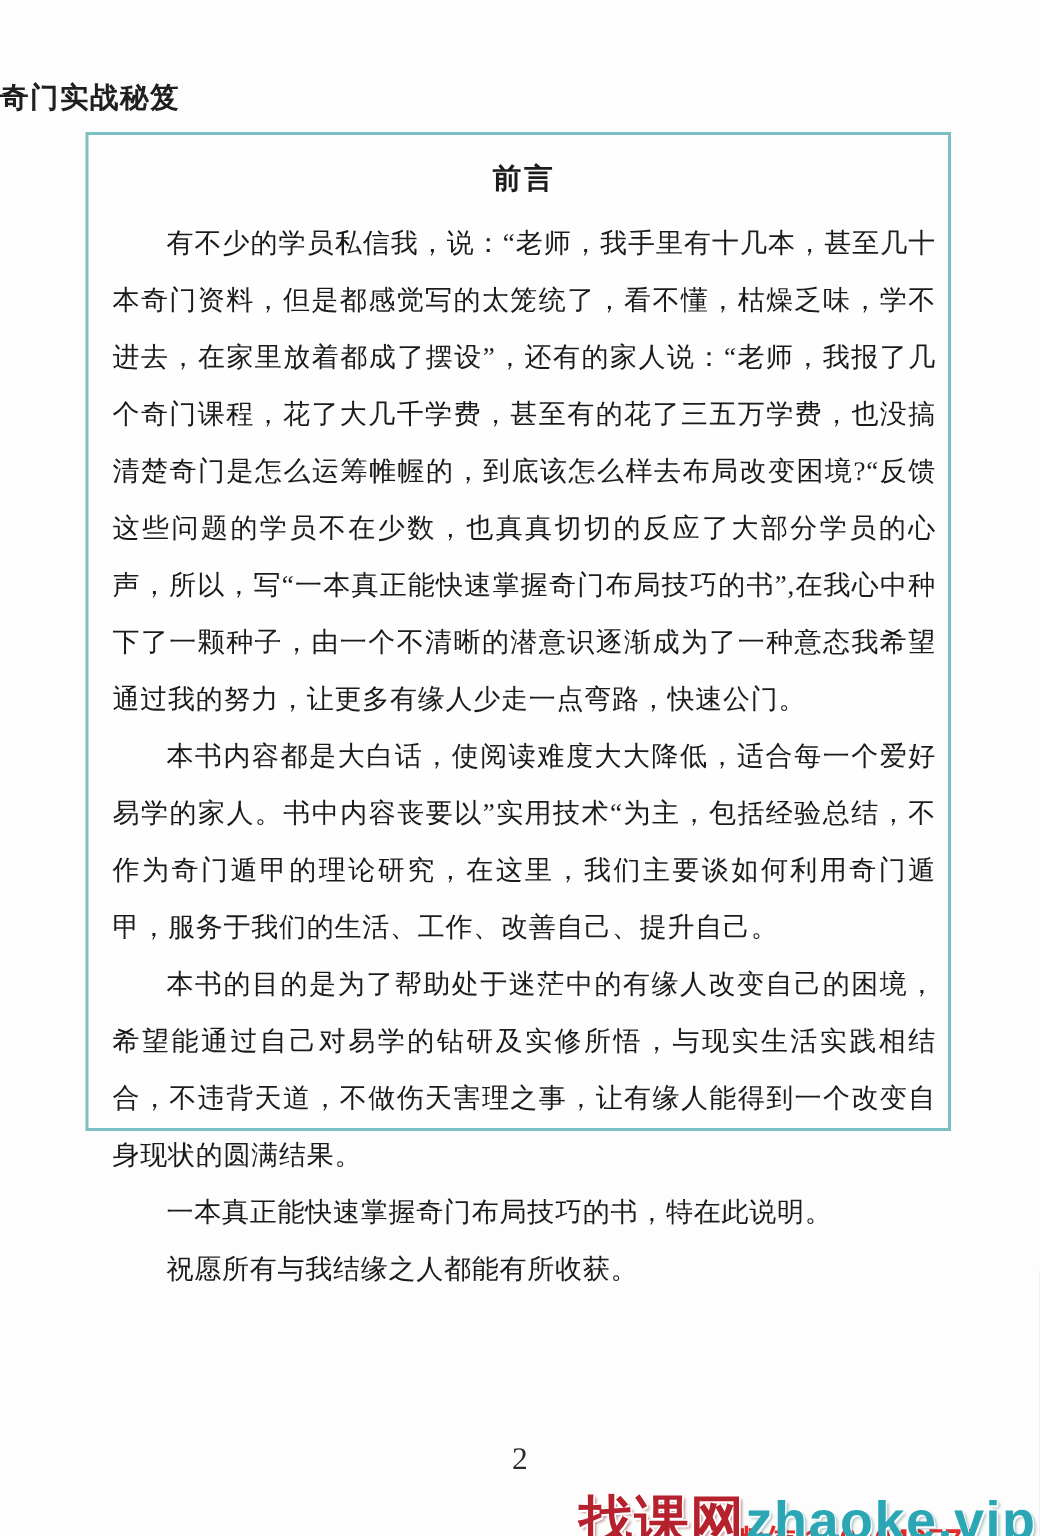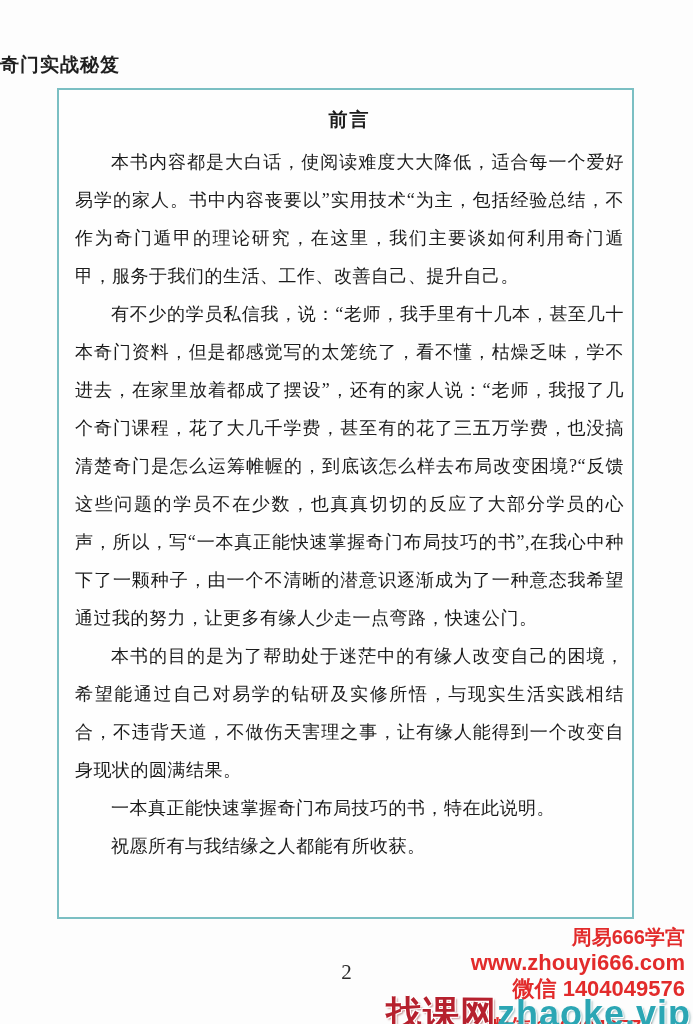--- a/index.html
+++ b/index.html
@@ -14,21 +14,21 @@
   }
   .header-title{
     position:absolute;top:52px;left:0;width:100%;
     text-align:left;
     font-family:"Liberation Sans", sans-serif;
     font-size:19px;font-weight:bold;color:#1f1f1f;
     letter-spacing:1px;
   }
   .content-box{
     position:absolute;left:57px;top:88px;
-    width:577px;height:831px;
+    width:577px;height:666px;
     box-sizing:border-box;
     border:2px solid #7bbfc3;
     background:#fefefe;
     padding:16px 8px 0 16px;
   }
   .section-title{
     text-align:center;
     font-family:"Liberation Sans", sans-serif;
     font-size:19px;font-weight:bold;
     line-height:28px;
@@ -91,34 +91,29 @@
 </head>
 <body>
 
 <div class="page">
 
   <div class="header-title">奇门实战秘笈</div>
 
   <div class="content-box">
     <div class="section-title">前言</div>
 
+    <p class="para">有不少的学员私信我，说：“老师，我手里有十几本，甚至几十本奇门资料，但是都感觉写的太笼统了，看不懂，枯燥乏味，学不进去，在家里放着都成了摆设”，还有的家人说：“老师，我报了几个奇门课程，花了大几千学费，甚至有的花了三五万学费，也没搞清楚奇门是怎么运筹帷幄的，到底该怎么样去布局改变困境?“反馈这些问题的学员不在少数，也真真切切的反应了大部分学员的心声，所以，写“一本真正能快速掌握奇门布局技巧的书”,在我心中种下了一颗种子，由一个不清晰的潜意识逐渐成为了一种意态我希望通过我的努力，让更多有缘人少走一点弯路，快速公门。</p>
     <p class="para">本书内容都是大白话，使阅读难度大大降低，适合每一个爱好易学的家人。书中内容丧要以”实用技术“为主，包括经验总结，不作为奇门遁甲的理论研究，在这里，我们主要谈如何利用奇门遁甲，服务于我们的生活、工作、改善自己、提升自己。</p>
-    <p class="para">有不少的学员私信我，说：“老师，我手里有十几本，甚至几十本奇门资料，但是都感觉写的太笼统了，看不懂，枯燥乏味，学不进去，在家里放着都成了摆设”，还有的家人说：“老师，我报了几个奇门课程，花了大几千学费，甚至有的花了三五万学费，也没搞清楚奇门是怎么运筹帷幄的，到底该怎么样去布局改变困境?“反馈这些问题的学员不在少数，也真真切切的反应了大部分学员的心声，所以，写“一本真正能快速掌握奇门布局技巧的书”,在我心中种下了一颗种子，由一个不清晰的潜意识逐渐成为了一种意态我希望通过我的努力，让更多有缘人少走一点弯路，快速公门。</p>
     <p class="para">本书的目的是为了帮助处于迷茫中的有缘人改变自己的困境，希望能通过自己对易学的钻研及实修所悟，与现实生活实践相结合，不违背天道，不做伤天害理之事，让有缘人能得到一个改变自身现状的圆满结果。</p>
     <p class="para">一本真正能快速掌握奇门布局技巧的书，特在此说明。</p>
     <p class="para">祝愿所有与我结缘之人都能有所收获。</p>
   </div>
 
   <div class="page-number">2</div>
 
   <div class="wm-partial">微信 1404049576</div>
 
-  <div class="wm-stack">
-    <div class="wm-studio">周易666学宫</div>
-    <div class="wm-website">www.zhouyi666.com</div>
-    <div class="wm-wechat">微信 1404049576</div>
-  </div>
 
   <div class="wm-big">
     <span class="wm-big-cn">找课网</span><span class="wm-big-domain">zhaoke.vip</span>
   </div>
 
 </div>
 
 </body></html>

